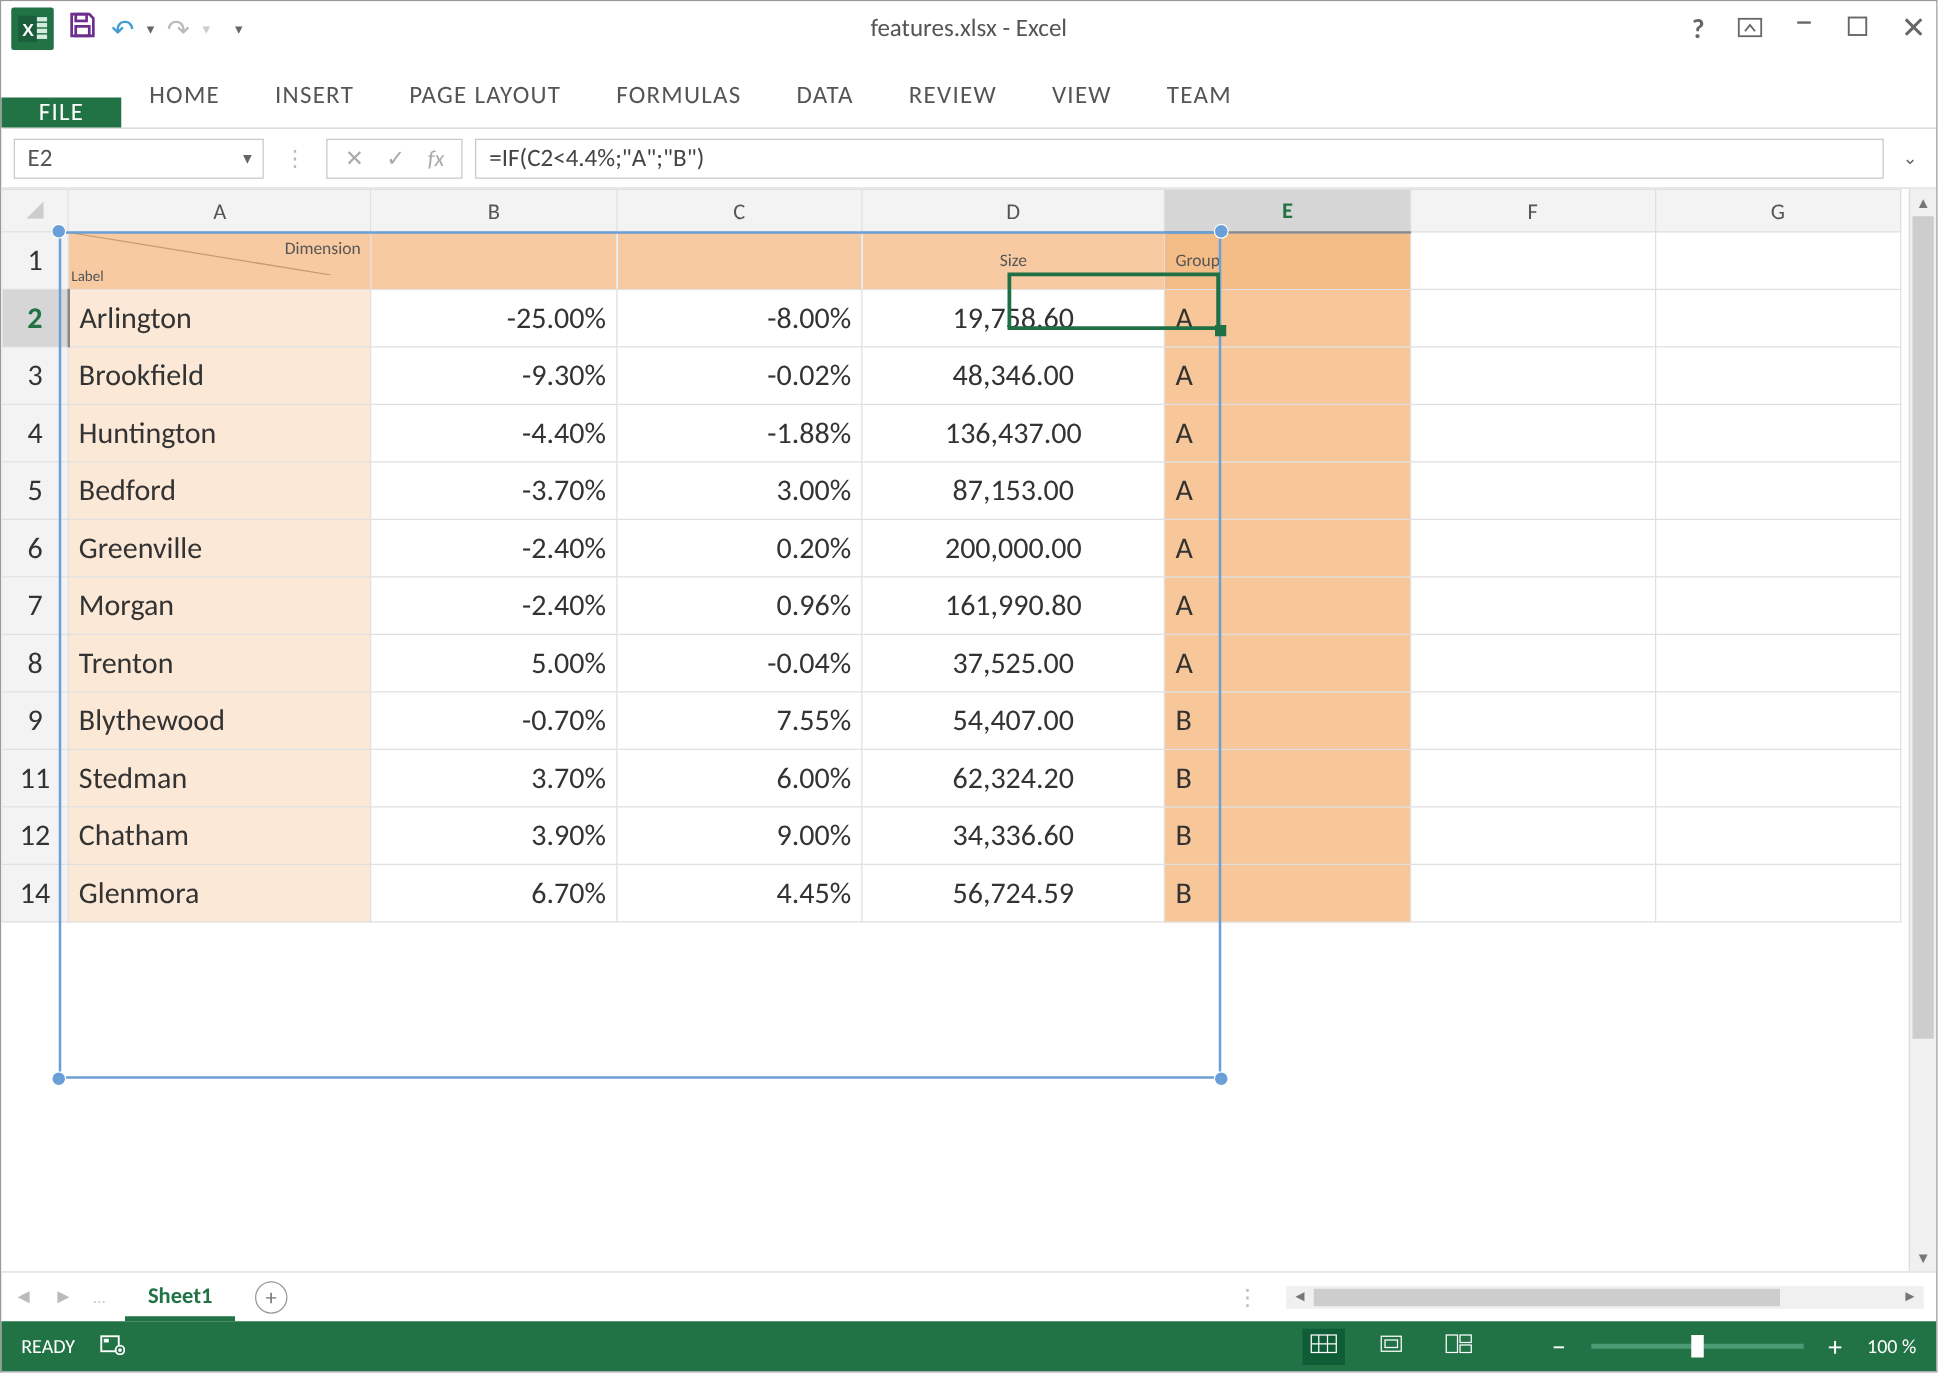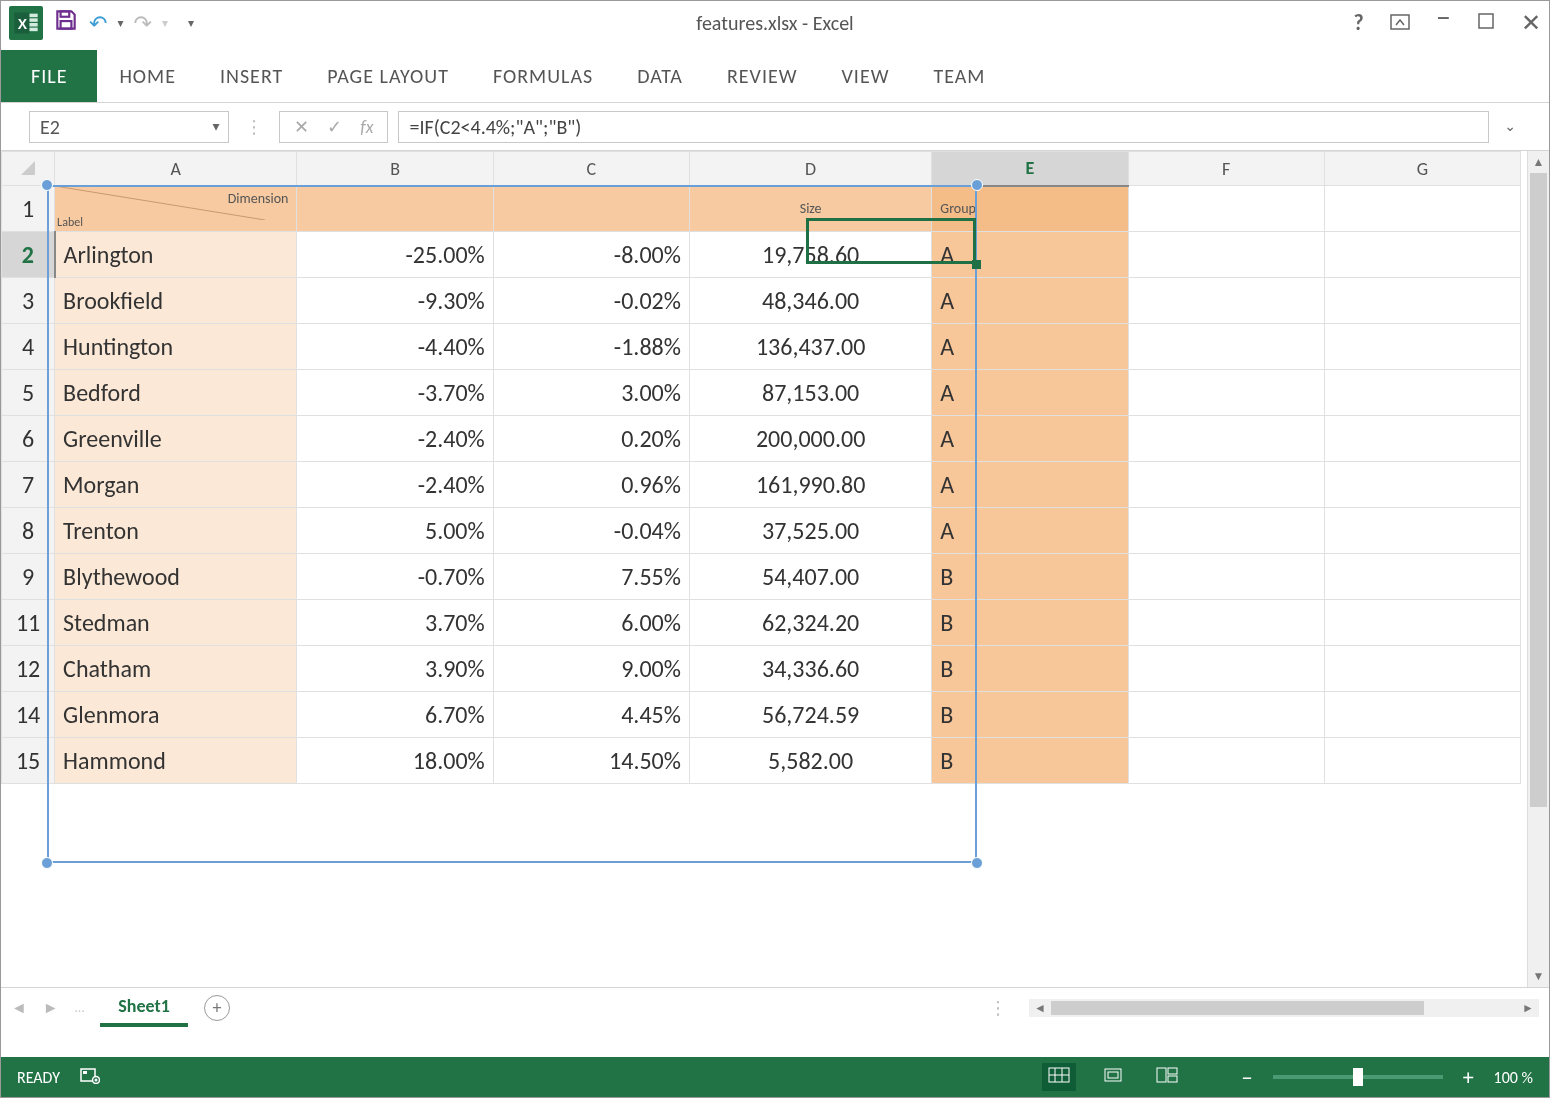--- a/index.html
+++ b/index.html
@@ -10,23 +10,23 @@
   .titlebar .center-title { position: absolute; left: 0; right: 0; text-align: center; font-size: 20px; color: #555; pointer-events: none; }
   .titlebar .win-controls { margin-left: auto; display: flex; gap: 26px; align-items: center; color: #666; }
   .titlebar .win-controls span { font-size: 22px; line-height: 1; cursor: default; }
   .excel-logo { width: 34px; height: 34px; background: #217346; color: #fff; display: flex; align-items: center; justify-content: center; font-weight: bold; border-radius: 2px; }
   .excel-logo svg { width: 28px; height: 28px; }
   .qat-btn { font-size: 22px; color: #6d2e8e; cursor: pointer; }
   .sep-dd { font-size: 12px; color: #666; }
   
   .ribbon { height: 58px; background: #fff; display: flex; align-items: flex-end; padding: 0 0px; border-bottom: 1px solid #d4d4d4; }
   .ribbon .tab { padding: 14px 22px; font-size: 20px; color: #555; letter-spacing: 1px; cursor: pointer; }
-  .ribbon .file-tab { background: #217346; color: #fff; padding: 14px 30px; }
-  
-  .fbar-row { height: 48px; display: flex; align-items: center; padding: 6px 28px; gap: 10px; border-bottom: 1px solid #d4d4d4; }
+  .ribbon .file-tab { background: #217346; color: #fff; padding: 0 30px; }
+  
+  .fbar-row { height: 48px; display: flex; align-items: center; padding: 6px 10px; gap: 10px; border-bottom: 1px solid #d4d4d4; }
   .namebox-wrap { display: flex; align-items: center; border: 1px solid #c8c8c8; width: 200px; height: 32px; }
   .namebox { flex: 1; padding: 4px 10px; font-size: 20px; color: #555; }
   .namebox-dd { width: 24px; text-align: center; color: #666; }
   .vdots { color: #bbb; font-size: 18px; padding: 0 6px; }
   .fbar-btns { display:flex; align-items:center; gap: 18px; border:1px solid #c8c8c8; height:32px; padding: 0 14px; }
   .fbar-btns span { color:#aaa; font-size:18px; }
   .fx { font-style: italic; color:#888; font-size:18px; }
   .formula-input { flex:1; border:1px solid #c8c8c8; height:32px; padding:2px 10px; font-size:20px; color:#444; display:flex; align-items:center; }
   .fbar-dd { width:22px; color:#666; text-align:center; }
   
@@ -62,21 +62,21 @@
   .tabs-row { height:40px; display:flex; align-items:center; border-top:1px solid #d4d4d4; padding:0 10px; gap:16px; }
   .tabs-row .navbtn { color:#bbb; font-size:16px; }
   .sheet-tab { padding:6px 18px; font-size:18px; color:#217346; font-weight:600; border-bottom:4px solid #217346; background:#fff; }
   .add-sheet { width:26px; height:26px; border:1.5px solid #999; border-radius:50%; display:flex; align-items:center; justify-content:center; color:#777; font-size:18px;}
   .tabs-row .spacer { flex:1; }
   .hscroll-track { width:510px; height:18px; background:#f0f0f0; display:flex; align-items:center;}
   .hscroll-track .harrow{ width:22px; text-align:center; color:#777; font-size:12px;}
   .hscroll-track .htrack{ flex:1; position:relative; height:100%;}
   .hscroll-track .hthumb{ position:absolute; left:0; top:2px; bottom:2px; width:80%; background:#cdcdcd;}
   
-  .statusbar { height:40px; background:#217346; color:#fff; display:flex; align-items:center; padding:0 16px; gap:20px; font-size:16px;margin-top:30px;}
+  .statusbar { height:40px; background:#217346; color:#fff; display:flex; align-items:center; padding:0 16px; gap:20px; font-size:16px;}
   .statusbar .spacer{flex:1;}
   .view-btn { padding:4px 6px; }
   .view-btn.active{ background:#0f5d37; }
   .zoom-slider { width:170px; height:4px; background:#4a9a74; position:relative;}
   .zoom-slider .knob{ width:10px; height:18px; background:#fff; position:absolute; left:50%; top:-7px; transform:translateX(-50%);}
 </style>
 </head>
 <body>
 
 <div class="titlebar">
@@ -299,30 +299,20 @@
           <tr>
             <td class="rowhdr">14</td>
             <td class="colA">Glenmora</td>
             <td class="colB">6.70%</td>
             <td class="colC">4.45%</td>
             <td class="colD">56,724.59</td>
             <td class="colE">B</td>
             <td class="blankcol"></td>
             <td class="blankcol"></td>
           </tr>
-          <tr>
-            <td class="rowhdr">15</td>
-            <td class="colA">Hammond</td>
-            <td class="colB">18.00%</td>
-            <td class="colC">14.50%</td>
-            <td class="colD">5,582.00</td>
-            <td class="colE">B</td>
-            <td class="blankcol"></td>
-            <td class="blankcol"></td>
-          </tr>
         </tbody>
     </table>
 
     <div class="sel-outline" id="sel-outline" style="left: 46px; top: 34px; width: 930px; height: 678px;"></div>
     <div class="handle-dot" id="hd1" style="left: 40px; top: 28px;"></div>
     <div class="handle-dot" id="hd2" style="left: 970px; top: 28px;"></div>
     <div class="handle-dot" id="hd3" style="left: 40px; top: 706px;"></div>
     <div class="handle-dot" id="hd4" style="left: 970px; top: 706px;"></div>
     <div class="active-cell" id="active-cell" style="left: 805px; top: 67px; width: 170px; height: 46px;"></div>
     <div class="ac-handle" id="ac-handle" style="left: 971px; top: 109px;"></div>

